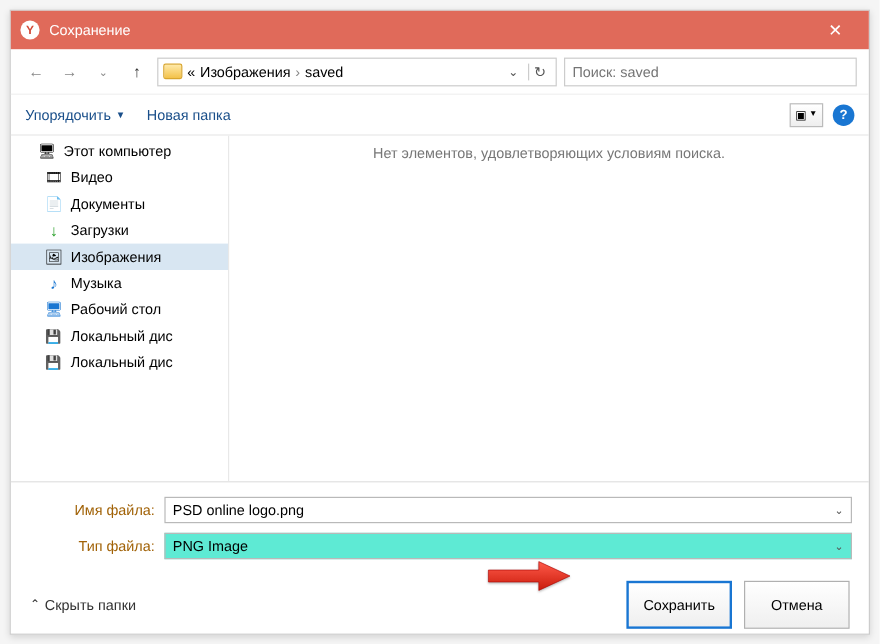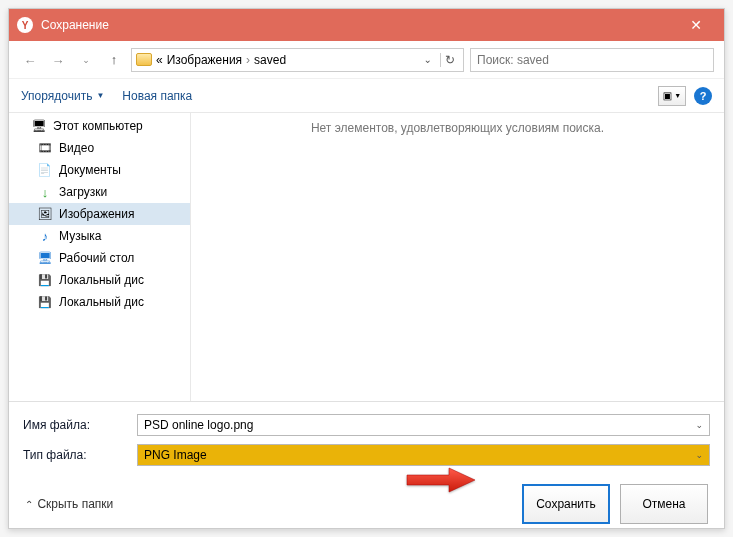--- a/index.html
+++ b/index.html
@@ -40,21 +40,21 @@
 .ico-download { position: relative; }
 .ico-download::before { content: "↓"; color: #2aa02a; font-weight: bold; font-size: 13px; }
 .ico-image::before { content: "🖼"; font-size: 12px; }
 .ico-music::before { content: "♪"; color: #1976d2; font-size: 13px; }
 .ico-3d::before { content: "◫"; color: #29b6f6; font-size: 12px; }
 .ico-desktop::before { content: "🖥"; color: #1976d2; font-size: 12px; }
 .ico-disk::before { content: "💾"; font-size: 11px; }
 .content { flex: 1; display: flex; align-items: flex-start; justify-content: center; padding-top: 8px; font-size: 12px; color: #777; }
 .formarea { padding: 12px 14px 6px 14px; }
 .formrow { display: flex; align-items: center; margin-bottom: 8px; }
-.formrow label { width: 114px; padding-right: 8px; font-size: 12px; color: #0f172a; }
+.formrow label { width: 114px; text-align: right; padding-right: 8px; font-size: 12px; color: #a16207; }
 .formrow .field { flex: 1; height: 22px; border: 1px solid #b9b9b9; background: #fff; display: flex; align-items: center; padding: 0 6px; font-size: 12px; position: relative; }
 .formrow .field input { border: none; outline: none; flex: 1; font-size: 12px; }
 .formrow .field .dd { color: #555; font-size: 9px; margin-left: 4px; }
 .footer { height: 48px; display: flex; align-items: center; padding: 0 16px; gap: 10px; }
 .footer .hide { font-size: 12px; color: #333; display: flex; align-items: center; gap: 4px; cursor: pointer; }
 .footer .spacer { flex: 1; }
 .footer .btn { width: 88px; height: 40px; border: 1px solid #b0b0b0; background: linear-gradient(#fff,#efefef); font-size: 12px; display: flex; align-items: center; justify-content: center; cursor: pointer; }
 .footer .btn.primary { border: 2px solid #1976d2; }
 .redarrow { position: absolute; left: 405px; top: 465px; pointer-events: none; }
 .redarrow svg { filter: drop-shadow(0 1px 1px rgba(0,0,0,0.3)); }
@@ -147,21 +147,21 @@
   <div class="formarea">
     <div class="formrow">
       <label>Имя файла:</label>
       <div class="field">
         <input value="PSD online logo.png" style="">
         <span class="dd">⌄</span>
       </div>
     </div>
     <div class="formrow">
       <label>Тип файла:</label>
-      <div class="field" style="background:#eab308;">
+      <div class="field" style="background:#5eead4;">
         <span style="flex:1;">PNG Image</span>
         <span class="dd">⌄</span>
       </div>
     </div>
   </div>
 
   <div class="footer">
     <div class="hide">
       <span style="font-size:10px;">⌃</span>
       <span>Скрыть папки</span>

